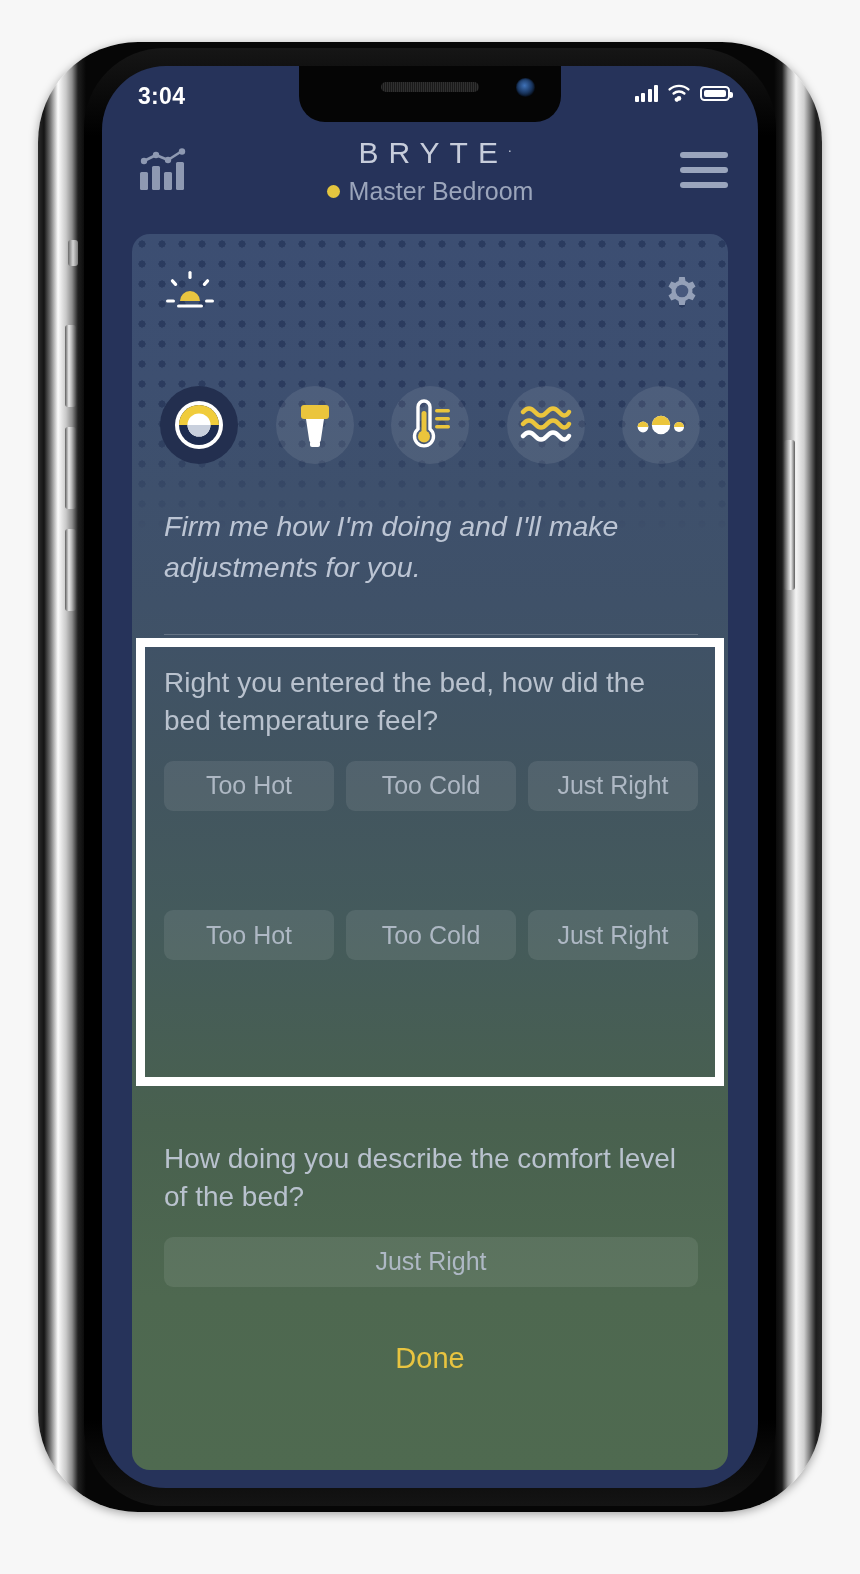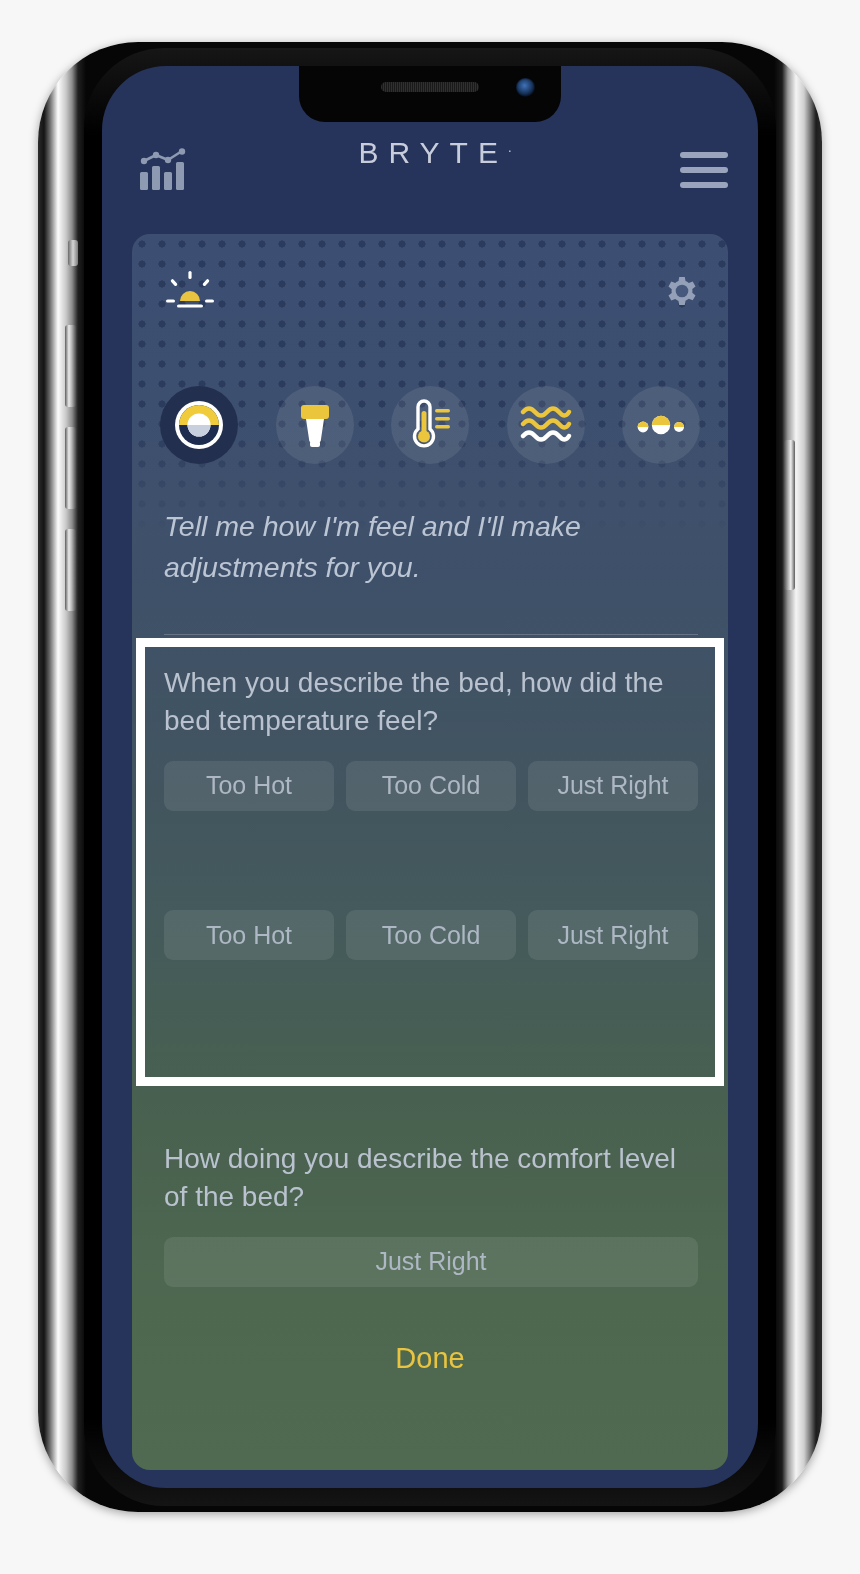--- a/index.html
+++ b/index.html
@@ -231,36 +231,60 @@
   <div id="antenna-left"></div>
   <div id="antenna-right"></div>
 
   <div id="screen">
 
     <div id="notch">
       <div id="notch-speaker"></div>
       <div id="notch-camera"></div>
     </div>
 
+    <div id="status-bar">
+      <div id="status-time">3:04</div>
+      <div id="status-icons">
+        <span class="sig-bars">
+          <i></i>
+            <i></i>
+            <i></i>
+            <i></i>
+        </span>
+        <svg width="24" height="18" viewBox="0 0 24 18">
+          <path d="M12 15.6a2.2 2.2 0 1 0 0 .01" fill="#fff"></path>
+          <path d="M6.6 9.5a8.4 8.4 0 0 1 10.8 0" stroke="#fff" stroke-width="2.4" fill="none" stroke-linecap="round"></path>
+          <path d="M2.6 5.4a14.2 14.2 0 0 1 18.8 0" stroke="#fff" stroke-width="2.4" fill="none" stroke-linecap="round"></path>
+          <circle cx="12" cy="14.4" r="2.3" fill="#fff"></circle>
+        </svg>
+        <span id="battery">
+          <span id="battery-fill"></span>
+        </span>
+      </div>
+    </div>
 
     <div id="app-header">
       <svg id="stats-icon" viewBox="0 0 50 44">
         <rect x="2" y="24" width="8" height="18" rx="1.5" fill="#8e99b2"></rect>
         <rect x="14" y="18" width="8" height="24" rx="1.5" fill="#8e99b2"></rect>
         <rect x="26" y="24" width="8" height="18" rx="1.5" fill="#8e99b2"></rect>
         <rect x="38" y="14" width="8" height="28" rx="1.5" fill="#8e99b2"></rect>
         <polyline points="6,13 18,7 30,12 44,3" stroke="#8e99b2" stroke-width="2.6" fill="none" stroke-linejoin="round"></polyline>
         <circle cx="6" cy="13" r="3.2" fill="#8e99b2"></circle>
         <circle cx="18" cy="7" r="3.2" fill="#8e99b2"></circle>
         <circle cx="30" cy="12" r="3.2" fill="#8e99b2"></circle>
         <circle cx="44" cy="3.5" r="3.2" fill="#8e99b2"></circle>
       </svg>
 
       <div id="brand-block">
         <div id="brand-title"><span>BRYTE</span><span id="brand-tm">.</span></div>
+        <div id="room-row">
+          <span id="room-dot"></span>
+          <span id="room-name">Master Bedroom</span>
+        </div>
       </div>
 
       <div id="menu-icon">
         <span></span>
           <span></span>
           <span></span>
       </div>
     </div>
 
     <div id="main-card">
@@ -321,28 +345,28 @@
             <circle cx="7" cy="14" r="5.4" fill="#fff"></circle>
             <path d="M1.6 14a5.4 5.4 0 0 1 10.8 0z" fill="#ebc53c"></path>
             <circle cx="25" cy="12" r="9.2" fill="#fff"></circle>
             <path d="M15.8 12a9.2 9.2 0 0 1 18.4 0z" fill="#ebc53c"></path>
             <circle cx="43" cy="14" r="5" fill="#fff"></circle>
             <path d="M38 14a5 5 0 0 1 10 0z" fill="#ebc53c"></path>
           </svg>
         </div>
       </div>
 
-      <div id="assistant-msg">Tell me how I'm feel and I'll make adjustments for you.</div>
+      <div id="assistant-msg">Firm me how I'm doing and I'll make adjustments for you.</div>
       <div id="divider"></div>
 
       <div id="questions">
         <div id="highlight-box"></div>
 
         <div class="q-block" id="q-block-0">
-          <div class="q-text">When you describe the bed, how did the bed temperature feel?</div>
+          <div class="q-text">Right you entered the bed, how did the bed temperature feel?</div>
           <div class="opt-row">
             <div class="opt-btn">Too Hot</div>
             <div class="opt-btn">Too Cold</div>
             <div class="opt-btn">Just Right</div>
           </div>
         </div>
 
         <div class="q-block" id="q-block-1">
           <div class="opt-row">
             <div class="opt-btn">Too Hot</div>

